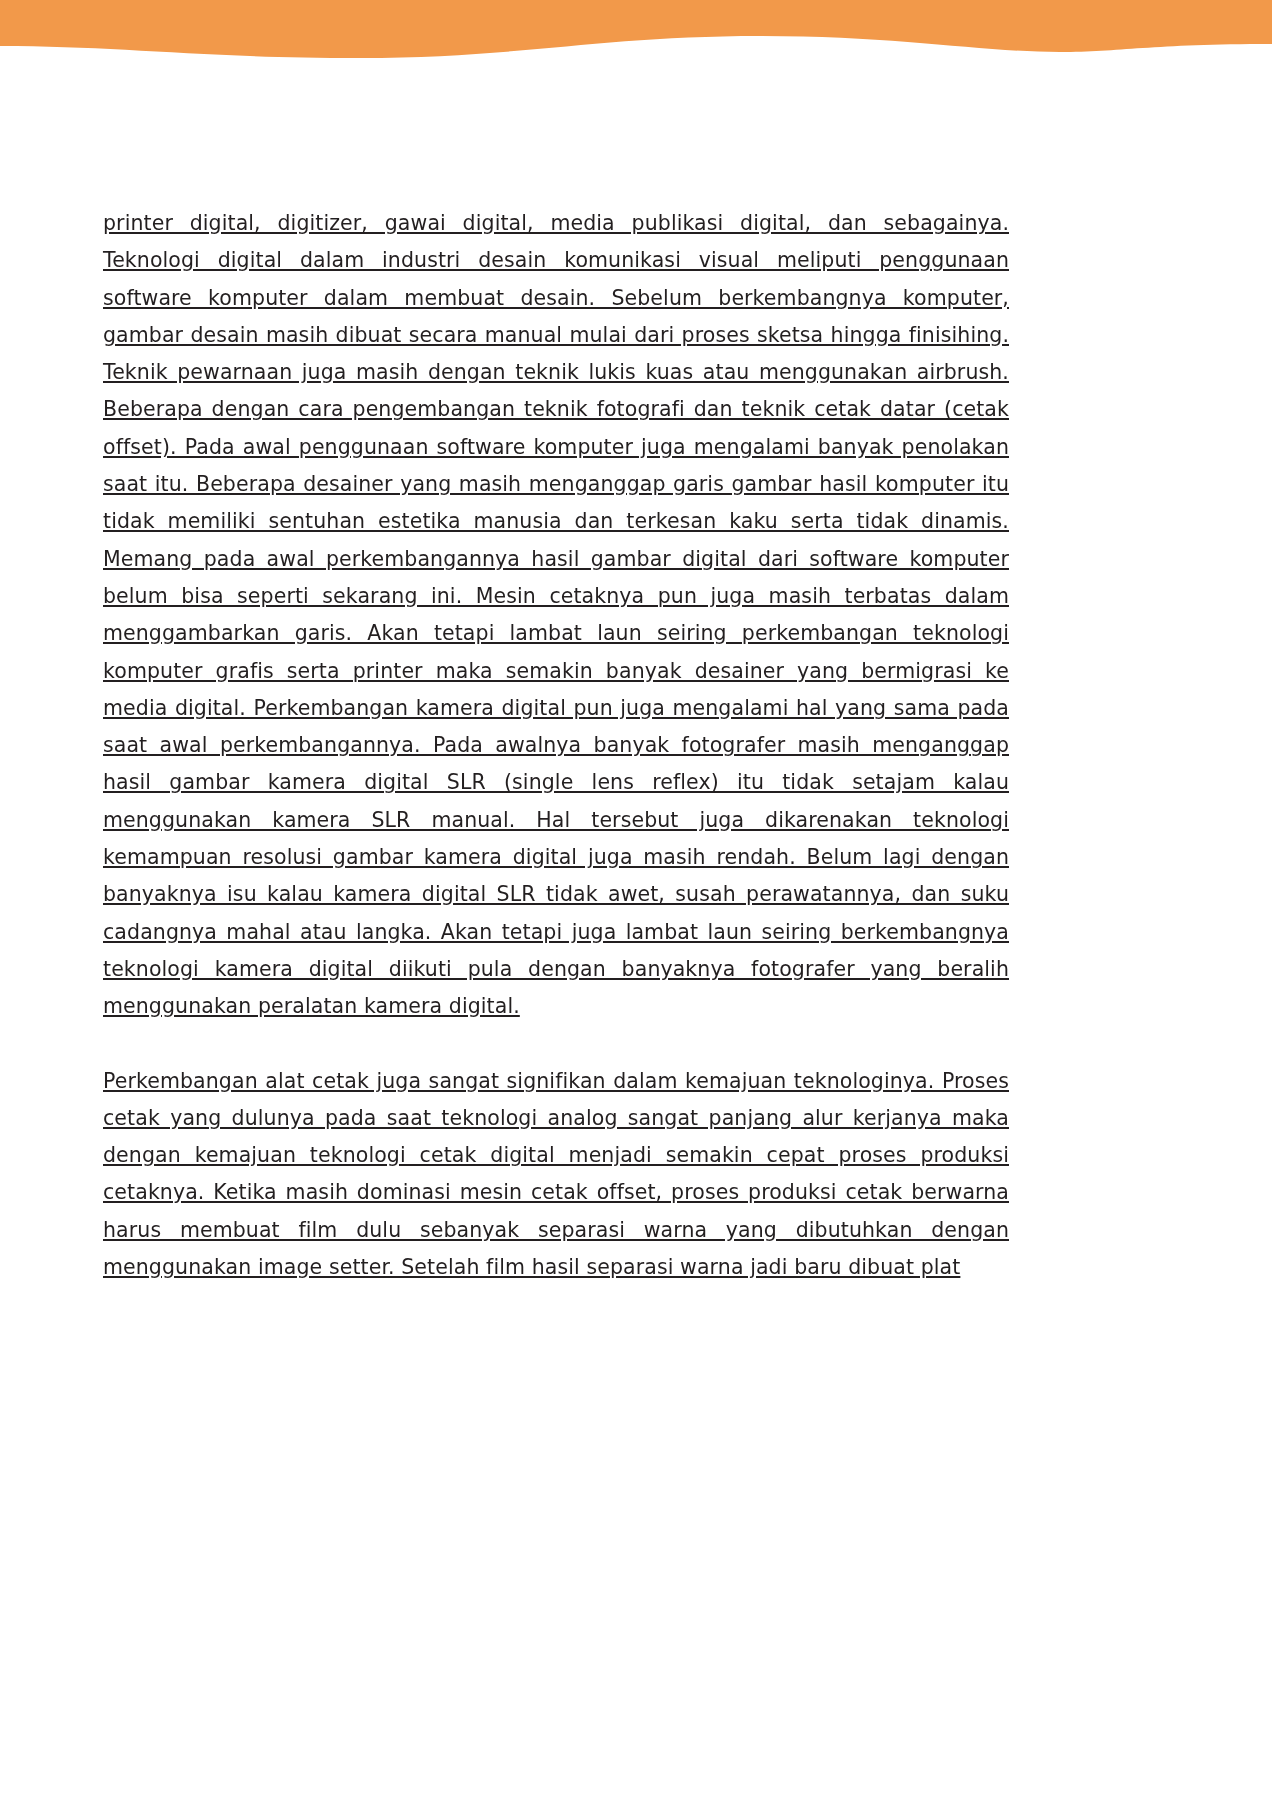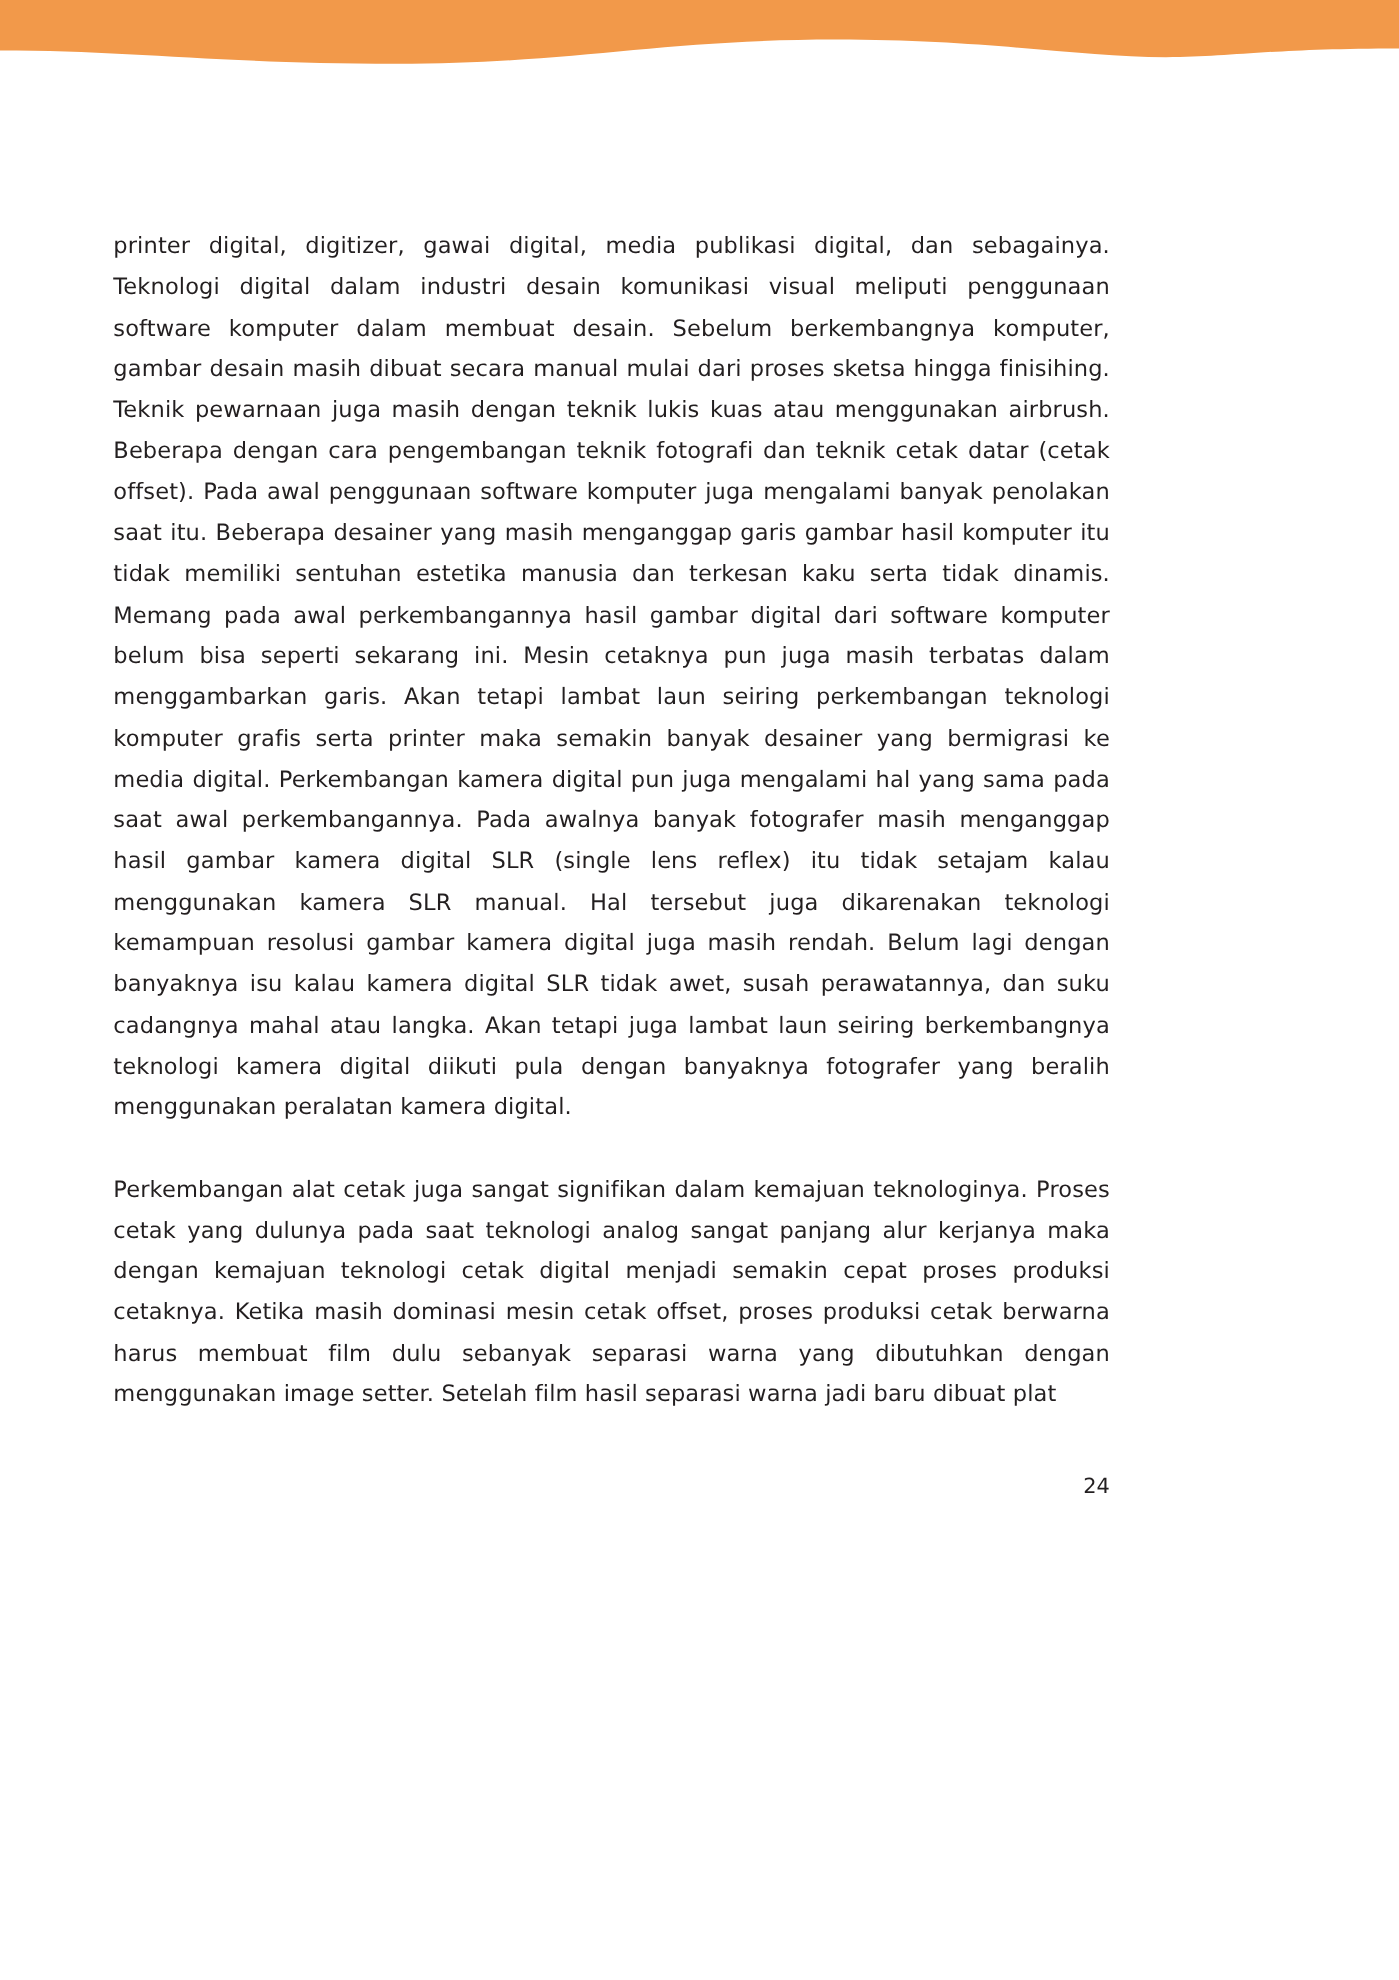--- a/index.html
+++ b/index.html
@@ -34,20 +34,21 @@
     width: 906px;
   }
   .para {
     margin: 0 0 0 0;
     text-align: justify;
     font-size: 20.5px;
     line-height: 37.3px;
     color: #231f20;
     font-family: "DejaVu Sans", sans-serif;
     letter-spacing: 0.1px;
+    text-decoration: underline;
   }
   .para + .para {
     margin-top: 37px;
   }
   .page-number {
     position: absolute;
     top: 1340px;
     left: 0;
     width: 1009px;
     text-align: right;
@@ -65,15 +66,14 @@
     <svg width="1272" height="80" viewBox="0 0 1272 80" xmlns="http://www.w3.org/2000/svg">
       <path d="M0,0 L1272,0 L1272,44 C1150,44 1120,52 1060,52 C980,52 900,36 760,36 C600,36 520,58 360,58 C200,58 120,46 0,46 Z" fill="#F2994A"></path>
     </svg>
   </div>
 
   <div class="content">
     <p class="para">printer digital, digitizer, gawai digital, media publikasi digital, dan sebagainya. Teknologi digital dalam industri desain komunikasi visual meliputi penggunaan software komputer dalam membuat desain. Sebelum berkembangnya komputer, gambar desain masih dibuat secara manual mulai dari proses sketsa hingga finisihing. Teknik pewarnaan juga masih dengan teknik lukis kuas atau menggunakan airbrush. Beberapa dengan cara pengembangan teknik fotografi dan teknik cetak datar (cetak offset). Pada awal penggunaan software komputer juga mengalami banyak penolakan saat itu. Beberapa desainer yang masih menganggap garis gambar hasil komputer itu tidak memiliki sentuhan estetika manusia dan terkesan kaku serta tidak dinamis. Memang pada awal perkembangannya hasil gambar digital dari software komputer belum bisa seperti sekarang ini. Mesin cetaknya pun juga masih terbatas dalam menggambarkan garis. Akan tetapi lambat laun seiring perkembangan teknologi komputer grafis serta printer maka semakin banyak desainer yang bermigrasi ke media digital. Perkembangan kamera digital pun juga mengalami hal yang sama pada saat awal perkembangannya. Pada awalnya banyak fotografer masih menganggap hasil gambar kamera digital SLR (single lens reflex) itu tidak setajam kalau menggunakan kamera SLR manual. Hal tersebut juga dikarenakan teknologi kemampuan resolusi gambar kamera digital juga masih rendah. Belum lagi dengan banyaknya isu kalau kamera digital SLR tidak awet, susah perawatannya, dan suku cadangnya mahal atau langka. Akan tetapi juga lambat laun seiring berkembangnya teknologi kamera digital diikuti pula dengan banyaknya fotografer yang beralih menggunakan peralatan kamera digital.</p>
     <p class="para">Perkembangan alat cetak juga sangat signifikan dalam kemajuan teknologinya. Proses cetak yang dulunya pada saat teknologi analog sangat panjang alur kerjanya maka dengan kemajuan teknologi cetak digital menjadi semakin cepat proses produksi cetaknya. Ketika masih dominasi mesin cetak offset, proses produksi cetak berwarna harus membuat film dulu sebanyak separasi warna yang dibutuhkan dengan menggunakan image setter. Setelah film hasil separasi warna jadi baru dibuat plat</p>
   </div>
 
-  <div class="page-number">24</div>
 
 </div>
 
 </body></html>

